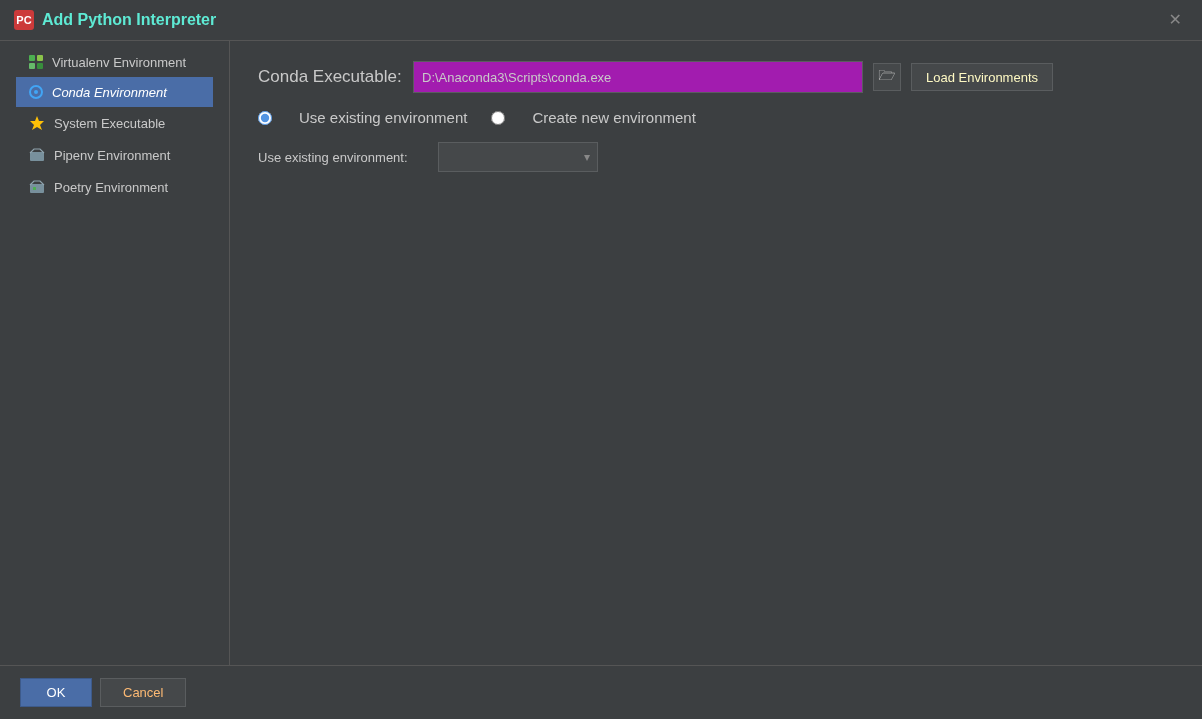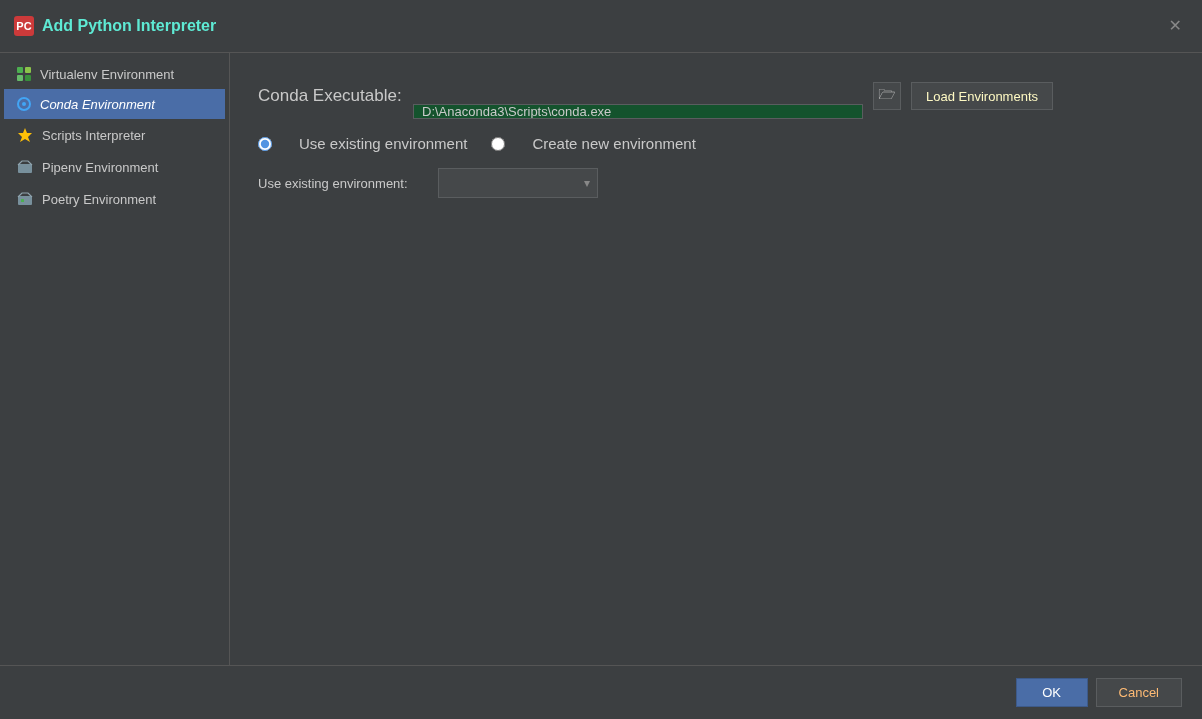--- a/index.html
+++ b/index.html
@@ -19,21 +19,21 @@
       width: 1202px;
       height: 719px;
       background: #3c3f41;
       display: flex;
       flex-direction: column;
       position: relative;
     }
     .title-bar {
       background: #3c3f41;
       border-bottom: 1px solid #555;
-      padding: 16px 14px;
+      padding: 10px 14px;
       display: flex;
       align-items: flex-end;
       justify-content: space-between;
     }
     .title-bar-left {
       display: flex;
       align-items: center;
       gap: 8px;
     }
     .title-text {
@@ -51,21 +51,21 @@
       line-height: 1;
     }
     .dialog-body {
       display: flex;
       flex: 1;
     }
     
     .sidebar {
       width: 230px;
       background: #3c3f41;
-      padding: 6px 4px;
+      padding: 6px 16px;
       border-right: 1px solid #555;
     }
     .sidebar-item {
       display: flex;
       align-items: center;
       gap: 8px;
       padding: 7px 12px;
       cursor: pointer;
       color: #c9c9c9;
       font-size: 13px;
@@ -113,29 +113,28 @@
       gap: 10px;
       margin-bottom: 16px;
     }
     .form-label {
       color: #c9c9c9;
       font-size: 17px;
       white-space: nowrap;
       min-width: 145px;
     }
     .text-input {
-      background: #14532d;
+      background: #a21caf;
       border: 1px solid #5a5d5f;
       color: #c9c9c9;
       font-size: 13px;
       padding: 4px 8px;
       outline: none;
       flex: 1;
-      height: 15px;
-      margin-top: 31px;
+      height: 32px;
     }
     .folder-btn {
       background: #45484a;
       border: 1px solid #5a5d5f;
       color: #c9c9c9;
       cursor: pointer;
       width: 28px;
       height: 28px;
       display: flex;
       align-items: center;
@@ -218,21 +217,20 @@
       top: 50%;
       transform: translateY(-50%);
       color: #888;
       pointer-events: none;
       font-size: 12px;
     }
 
     
     .dialog-footer {
       display: flex;
-      justify-content: flex-end;
       align-items: center;
       gap: 8px;
       padding: 12px 20px;
       border-top: 1px solid #555;
       background: #3c3f41;
     }
     .btn-ok {
       background: #4a6da7;
       border: 1px solid #3d5a8a;
       color: #ffffff;
@@ -304,21 +302,21 @@
         </span>
         <span>Conda Environment</span>
       </div>
 
       <div class="sidebar-item">
         <span class="sidebar-icon icon-system">
           <svg viewBox="0 0 16 16" xmlns="http://www.w3.org/2000/svg">
             <polygon points="8,1 10,6 15,6 11,10 13,15 8,12 3,15 5,10 1,6 6,6" fill="#ffc107"></polygon>
           </svg>
         </span>
-        <span>Scripts Interpreter</span>
+        <span>System Executable</span>
       </div>
 
       <div class="sidebar-item">
         <span class="sidebar-icon icon-pipenv">
           <svg viewBox="0 0 16 16" xmlns="http://www.w3.org/2000/svg">
             <rect x="1" y="5" width="14" height="9" rx="1" fill="#78909c"></rect>
             <path d="M1 6 L5 2 L11 2 L15 6" stroke="#90a4ae" stroke-width="1.2" fill="none"></path>
           </svg>
         </span>
         <span>Pipenv Environment</span>

